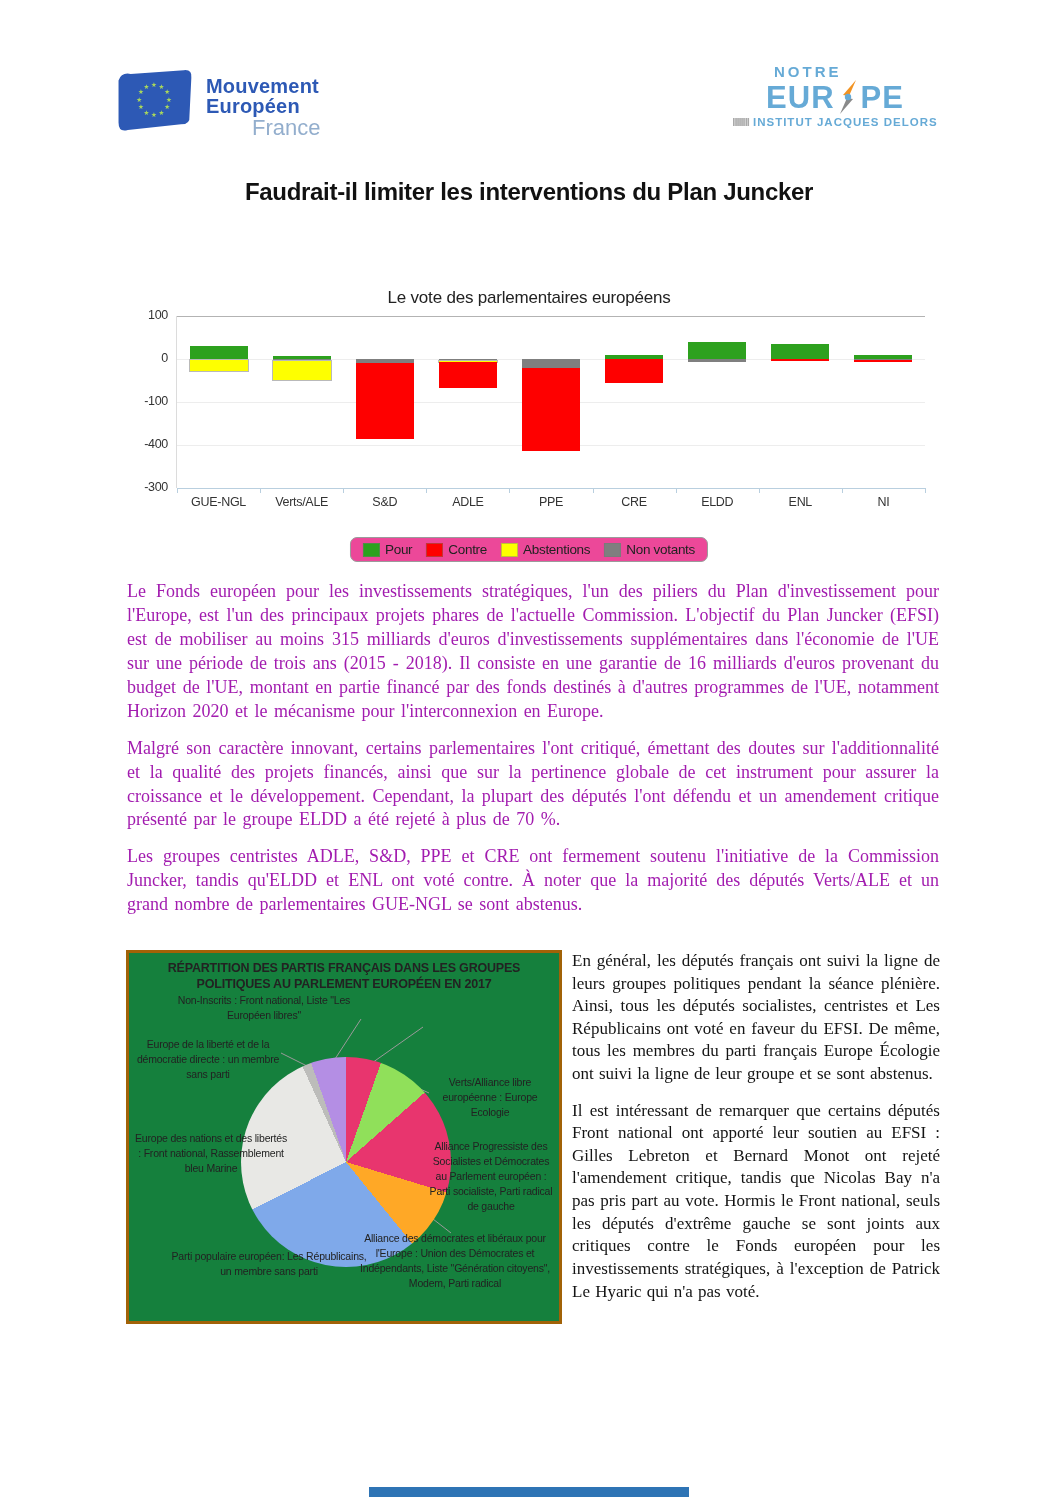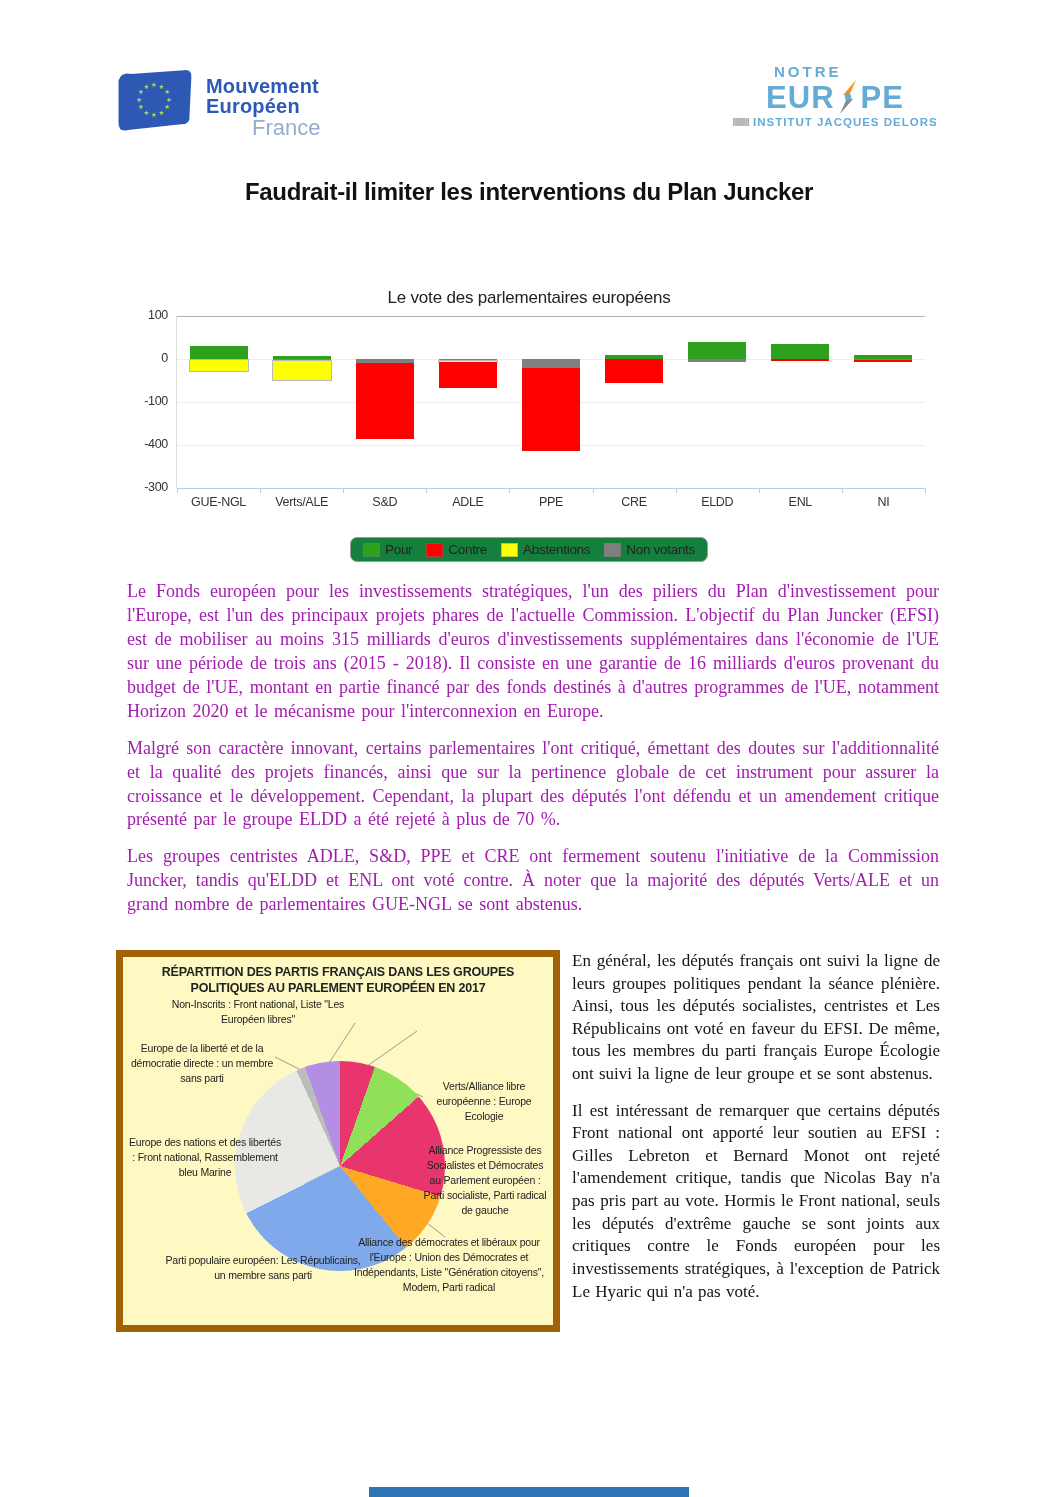--- a/index.html
+++ b/index.html
@@ -32,33 +32,33 @@
   .gridline.top{border-top:1px solid #b3b3b3;}
   .gridline.bottom{border-top:1px solid #b9cfdf;}
   .ytick{position:absolute;left:0;width:40px;text-align:right;letter-spacing:-.3px;}
   .seg{position:absolute;}
   .cat-label{position:absolute;text-align:center;letter-spacing:-.3px;white-space:nowrap;}
   .xtick{position:absolute;width:0;height:5px;border-left:1px solid #b9cfdf;}
 
   
   .legend{position:absolute;left:50%;top:537px;transform:translateX(-50%);
           border:1px solid #9b9b9b;border-radius:7px;padding:4px 12px;display:flex;gap:14px;
-          align-items:center;font-size:13.5px;letter-spacing:-.3px;color:#222;background:#15803d;}
+          align-items:center;font-size:13.5px;letter-spacing:-.3px;color:#222;background:#ec4899;}
   .legend .item{display:flex;align-items:center;gap:5px;}
   .legend .sw{width:15px;height:12px;display:inline-block;border:1px solid rgba(120,120,120,.45);}
 
   
   .bodytext{position:absolute;left:127px;top:580px;width:812px;
             font-family:"Liberation Serif",serif;font-size:18px;line-height:1.33;
             text-align:justify;word-spacing:2px;color:#a21caf;}
   .bodytext p{margin:0 0 13px 0;}
 
   
-  .pie-box{position:absolute;left:116px;top:950px;width:430px;height:368px;
-           border:7px solid #a16207;background:#fef9c3;font-size:10.5px;line-height:1.42;
+  .pie-box{position:absolute;left:126px;top:950px;width:430px;height:368px;
+           border:3px solid #a16207;background:#15803d;font-size:10.5px;line-height:1.42;
            letter-spacing:-.2px;color:#222;}
   .pie-title{position:absolute;left:0;top:7px;width:100%;text-align:center;font-weight:bold;
              font-size:12.5px;line-height:1.3;letter-spacing:-.2px;padding:0 14px;box-sizing:border-box;}
   .pie{position:absolute;left:112px;top:104px;width:210px;height:210px;border-radius:50%;}
   .pie-lbl{position:absolute;text-align:center;}
   .leaders{position:absolute;left:0;top:0;pointer-events:none;}
 
   
   .rightcol{position:absolute;left:572px;top:950px;width:368px;
             font-family:"Liberation Serif",serif;font-size:17px;line-height:1.33;

